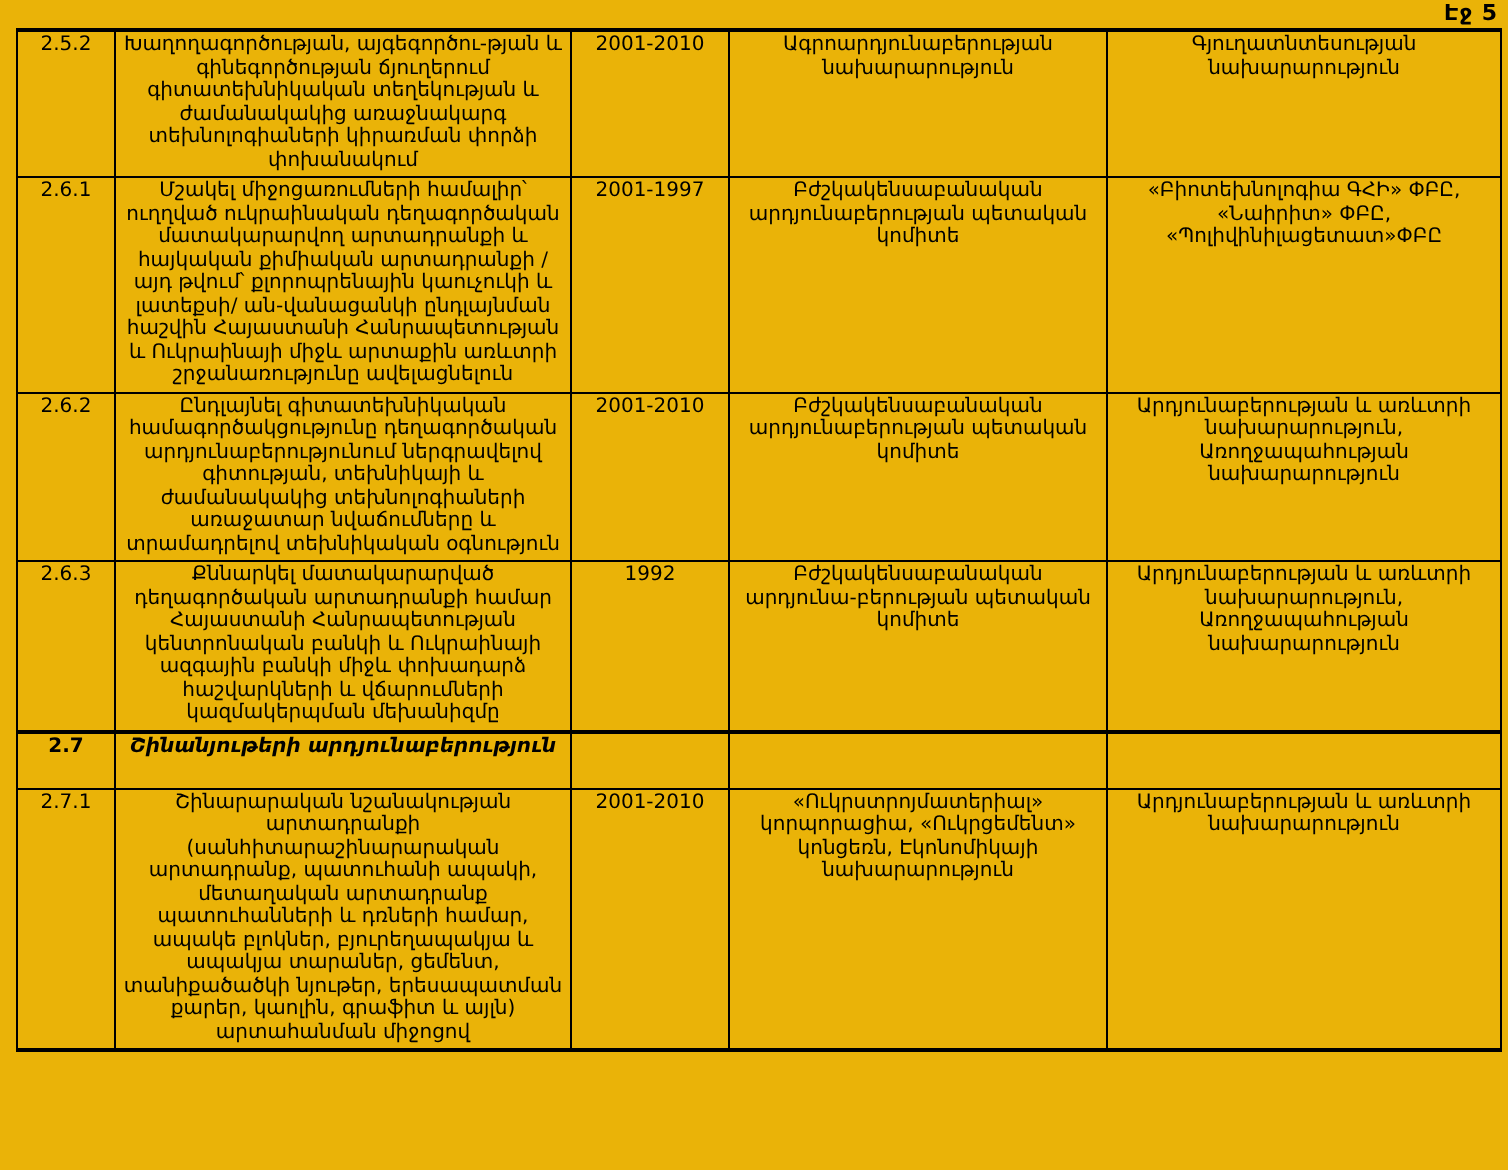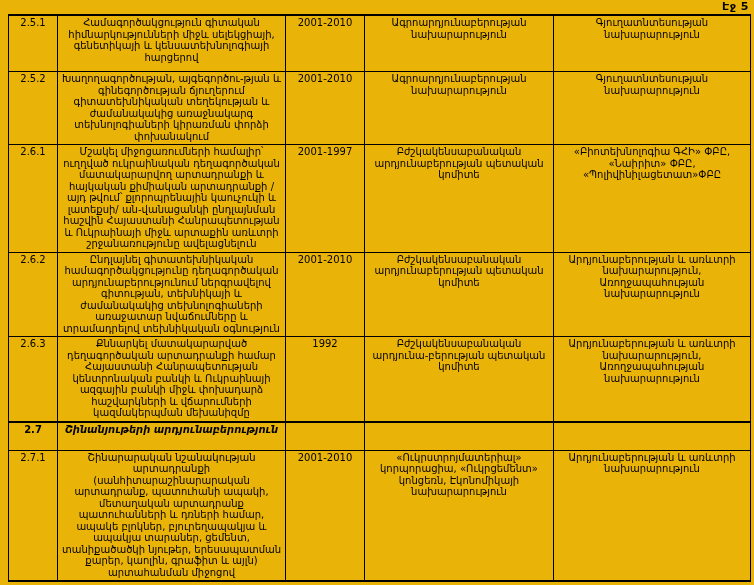--- a/index.html
+++ b/index.html
@@ -77,27 +77,20 @@
     <colgroup>
       <col style="width:49px">
       <col style="width:228px">
       <col style="width:79px">
       <col style="width:189px">
       <col style="width:197px">
     </colgroup>
     <tbody>
 
 
-      <tr class="h-r251">
-        <td class="num">2.5.1</td>
-        <td class="measure">Համագործակցություն գիտական հիմնարկությունների միջև սելեկցիայի, գենետիկայի և կենսատեխնոլոգիայի հարցերով</td>
-        <td class="dates">2001-2010</td>
-        <td class="resp">Ագրոարդյունաբերության նախարարություն</td>
-        <td class="coresp">Գյուղատնտեսության նախարարություն</td>
-      </tr>
 
       <tr class="h-r252">
         <td class="num">2.5.2</td>
         <td class="measure">Խաղողագործության, այգեգործու-թյան և գինեգործության ճյուղերում գիտատեխնիկական տեղեկության և ժամանակակից առաջնակարգ տեխնոլոգիաների կիրառման փորձի փոխանակում</td>
         <td class="dates">2001-2010</td>
         <td class="resp">Ագրոարդյունաբերության նախարարություն</td>
         <td class="coresp">Գյուղատնտեսության նախարարություն</td>
       </tr>
 
 

